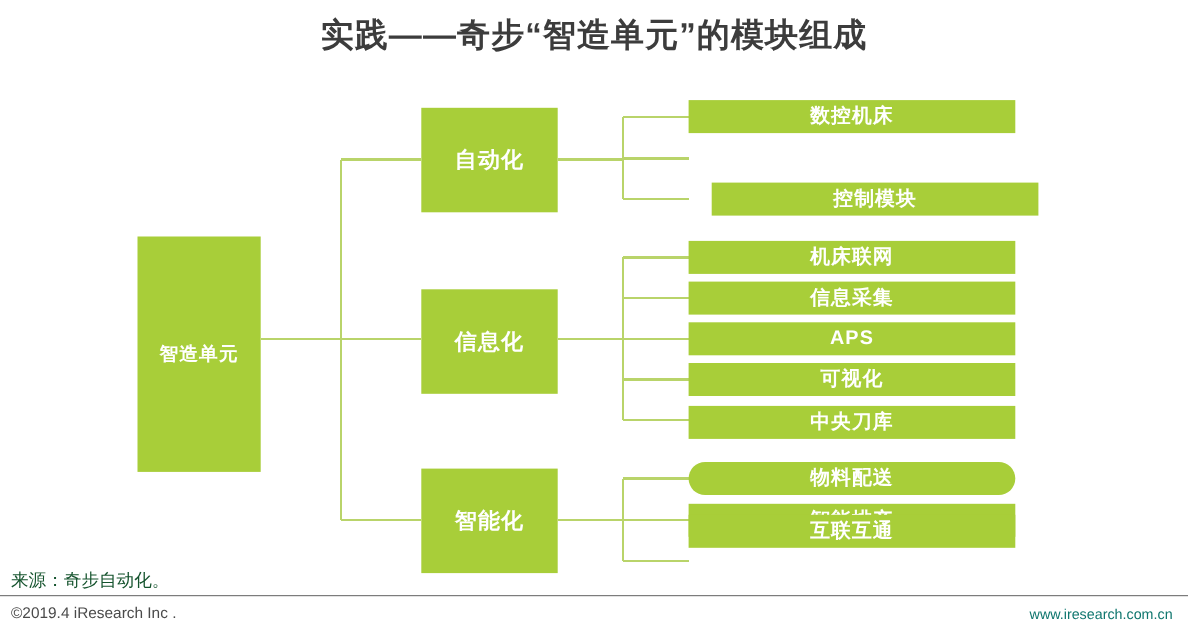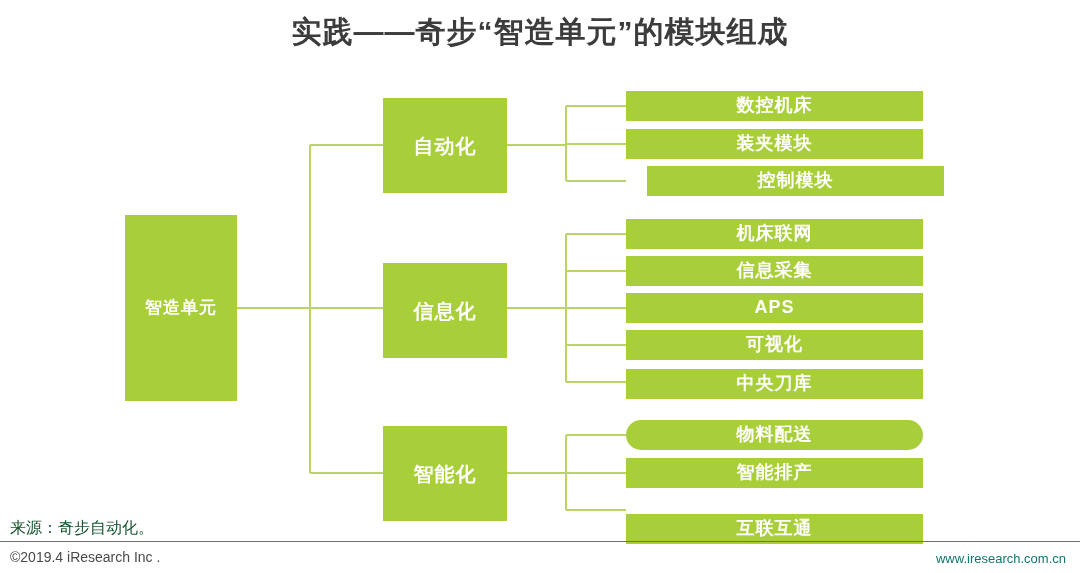--- a/index.html
+++ b/index.html
@@ -57,21 +57,21 @@
     text-align: left;
     box-sizing: border-box;
     line-height: 1.1;
   }
 
   
   #root-node {
     left: 125px;
     top: 215px;
     width: 112px;
-    height: 186px;
+    height: 214px;
     font-size: 17px;
     letter-spacing: 1px;
   }
 
   
   .node-l2 {
     width: 124px;
     height: 95px;
     font-size: 20px;
     letter-spacing: 1px;
@@ -164,31 +164,30 @@
     </g>
   </svg>
 
   <div class="node" id="root-node">智造单元</div>
 
   <div class="node node-l2" id="l2-0">自动化</div>
   <div class="node node-l2" id="l2-1">信息化</div>
   <div class="node node-l2" id="l2-2">智能化</div>
 
   <div class="node node-l3" style="top:91px;">数控机床</div>
-  <div class="node node-l3" style="top:129px;">装夹模块</div>
   <div class="node node-l3" style="top:166px;margin-left:21px;">控制模块</div>
 
   <div class="node node-l3" style="top:219px;">机床联网</div>
   <div class="node node-l3" style="top:256px;">信息采集</div>
   <div class="node node-l3" style="top:293px;">APS</div>
   <div class="node node-l3" style="top:330px;">可视化</div>
   <div class="node node-l3" style="top:369px;">中央刀库</div>
 
   <div class="node node-l3" style="top:420px;border-radius:15px;">物料配送</div>
   <div class="node node-l3" style="top:458px;">智能排产</div>
-  <div class="node node-l3" style="top:514px;font-family:Liberation Serif, serif;">互联互通</div>
+  <div class="node node-l3" style="top:468px;font-family:Liberation Serif, serif;">互联互通</div>
 
 </div>
 
 <div id="source-line">来源：奇步自动化。</div>
 <div id="footer-rule"></div>
 <div id="copyright">©2019.4 iResearch Inc .</div>
 <div id="website">www.iresearch.com.cn</div>
 
 </body></html>

